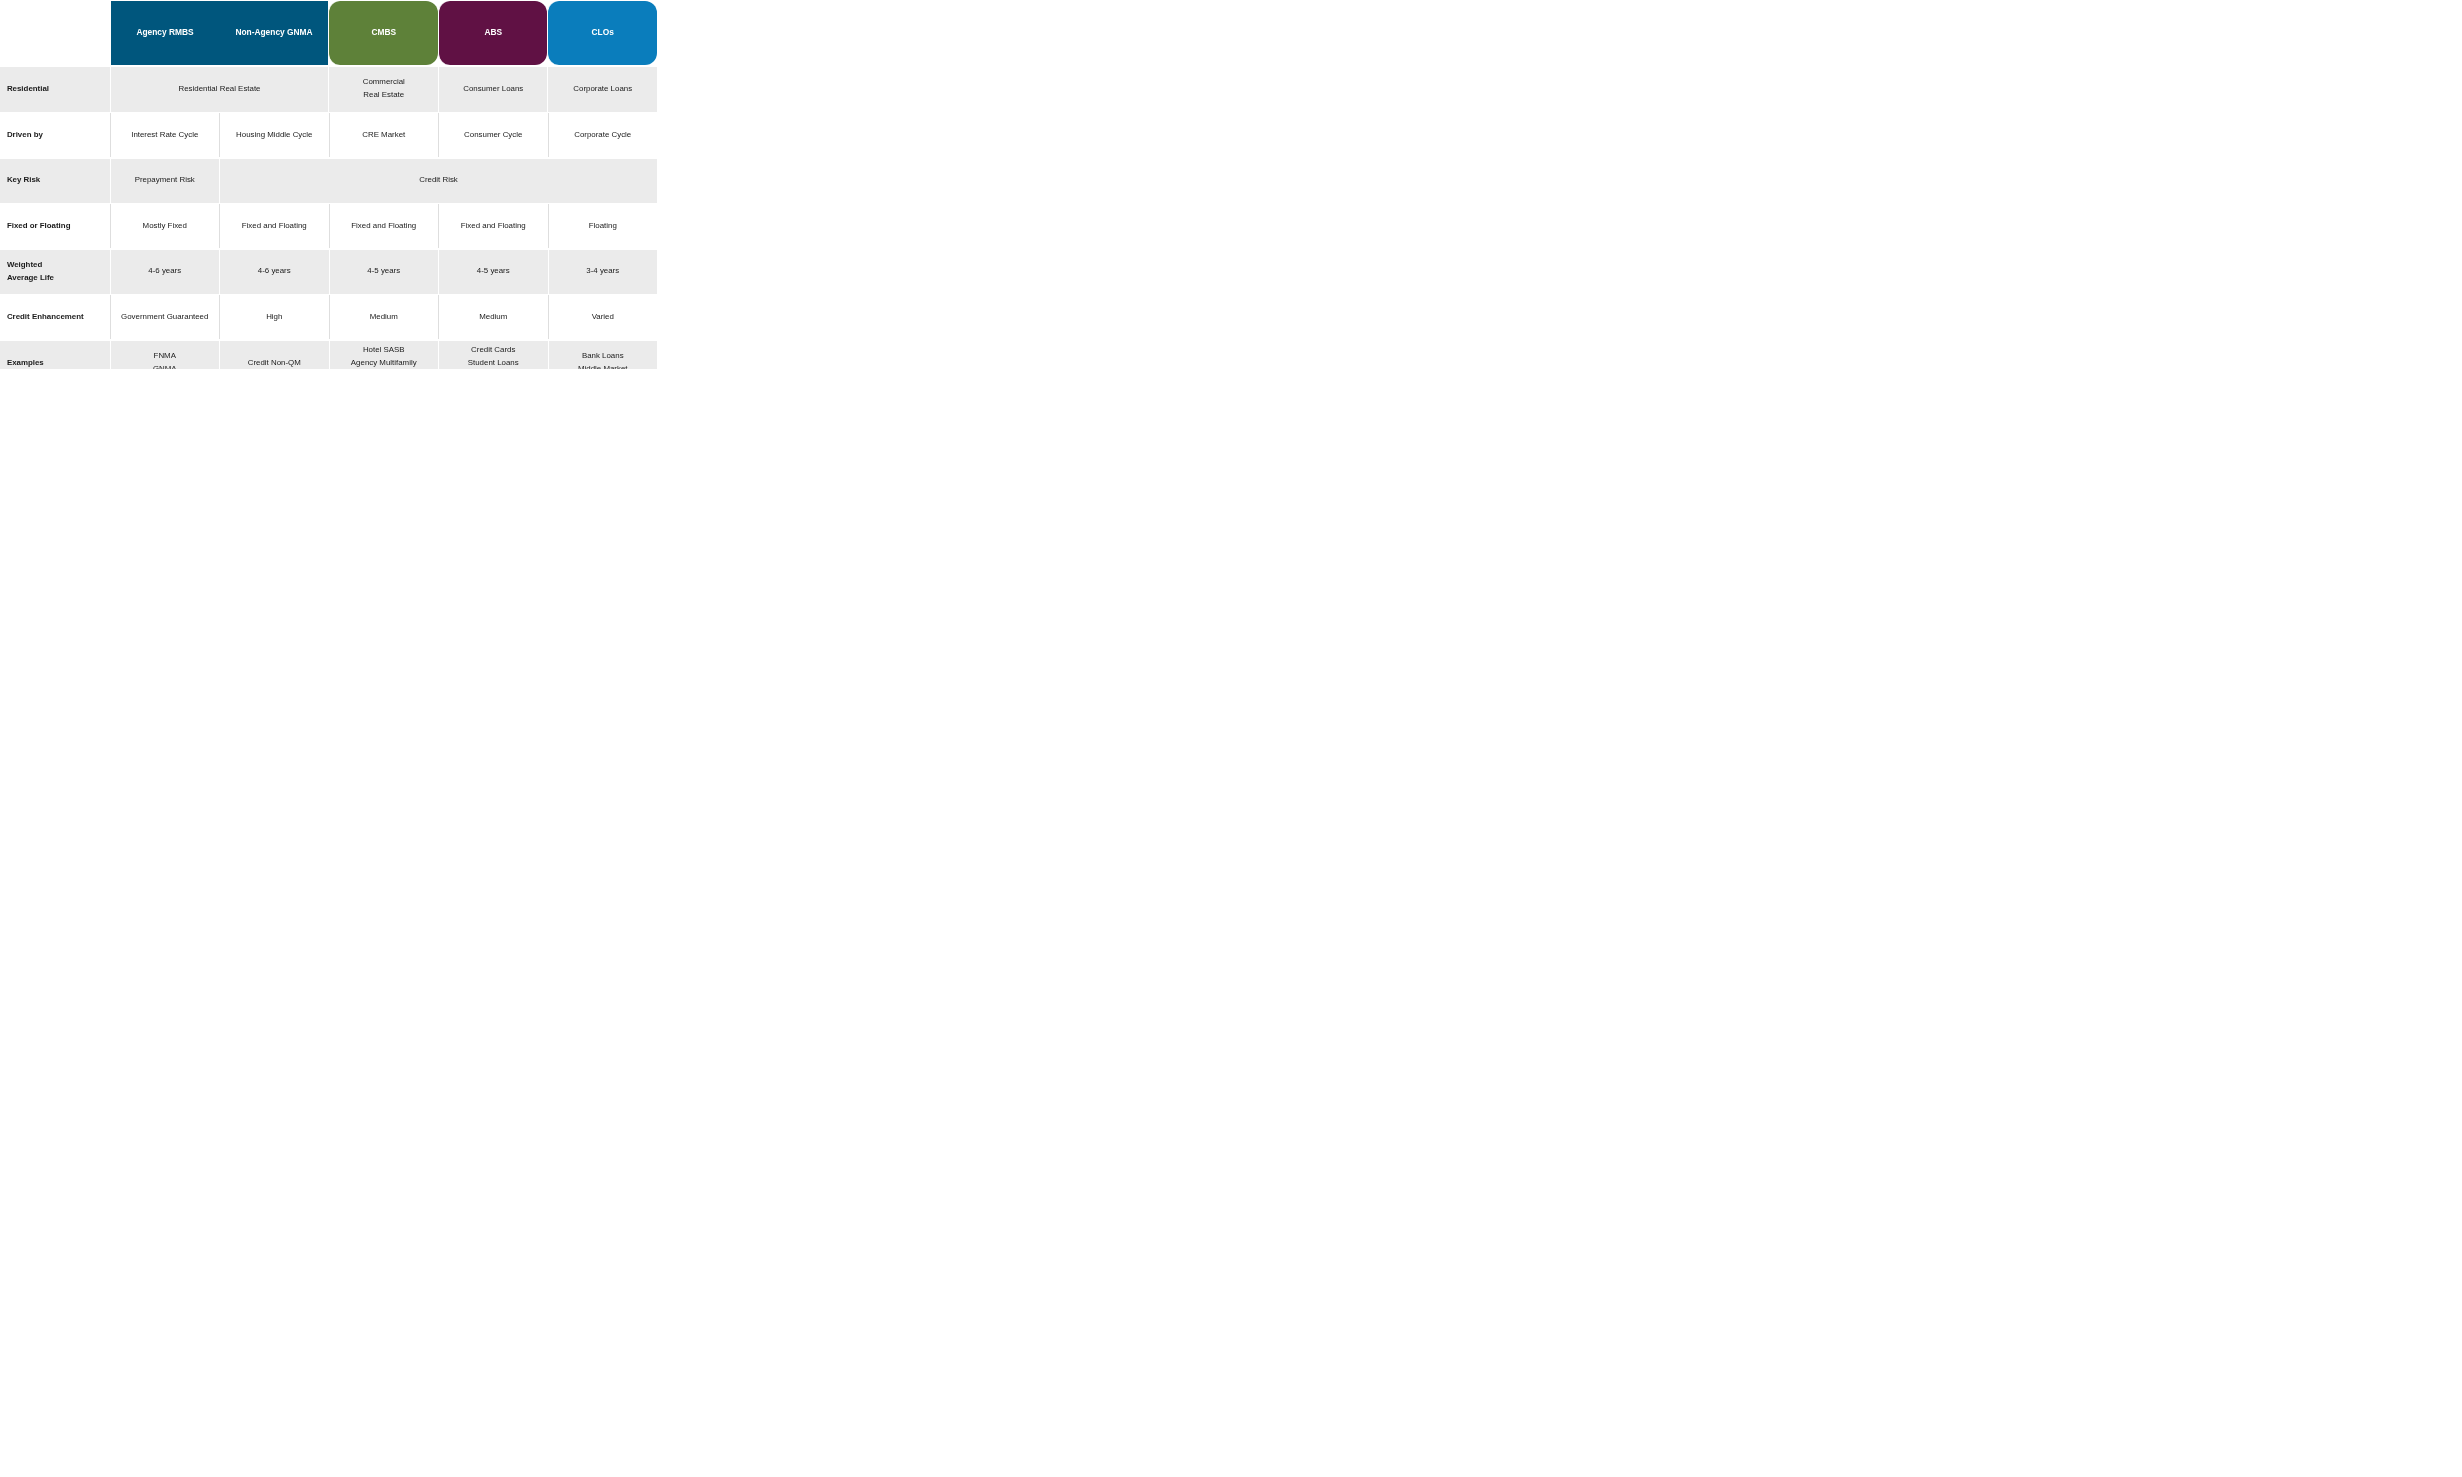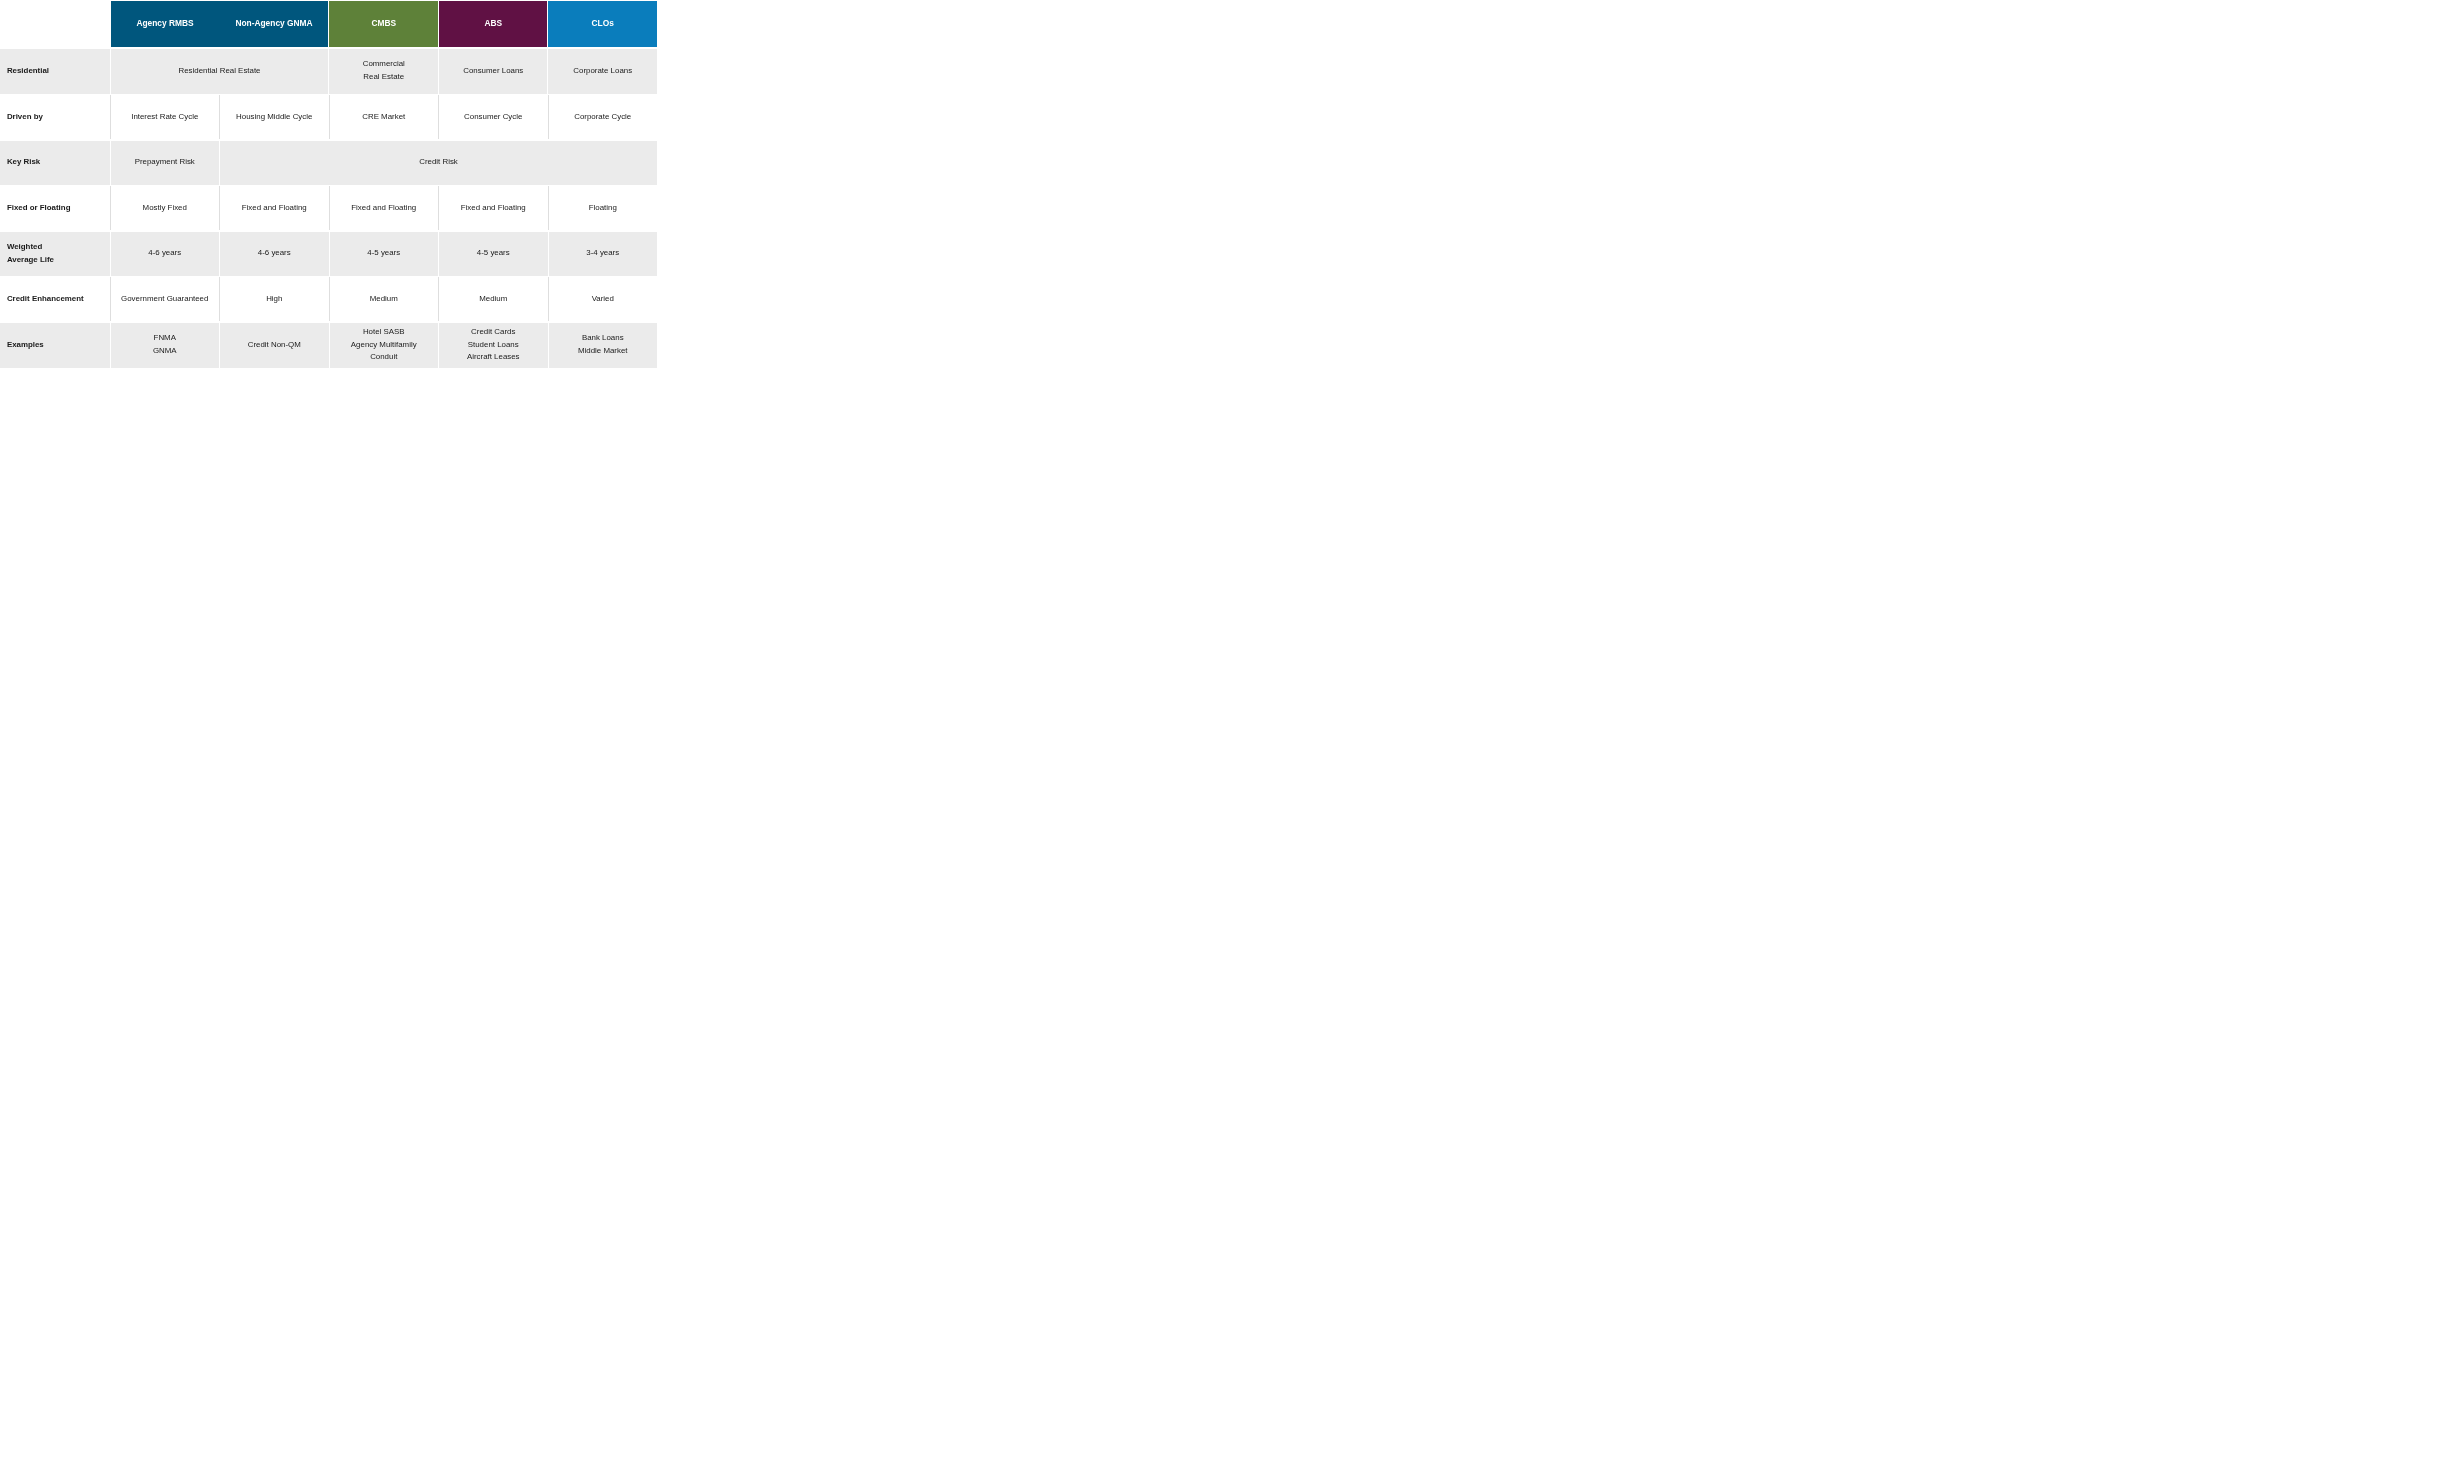--- a/index.html
+++ b/index.html
@@ -57,28 +57,29 @@
     align-items: center;
     justify-content: center;
     color: #ffffff;
     font-weight: 700;
     font-size: 8.4px;
   }
   .hcol {
     color: #ffffff;
     font-weight: 700;
     font-size: 8.4px;
+    border-radius: 12px;
   }
 </style>
 </head>
 <body>
 
 <div class="table">
 
-  <div class="row hrow" style="height:46px">
+  <div class="row hrow" style="height:64px">
     <div class="cell hspacer"></div>
     <div class="cell span2 hgroup" style="background-color: rgb(0, 86, 125);">
       <div class="hcell">Agency RMBS</div>
       <div class="hcell">Non-Agency GNMA</div>
     </div>
     <div class="cell hcol" style="background-color: rgb(94, 129, 57);">CMBS</div>
     <div class="cell hcol" style="background-color: rgb(96, 17, 68);">ABS</div>
     <div class="cell hcol" style="background-color: rgb(10, 125, 188);">CLOs</div>
   </div>
 

